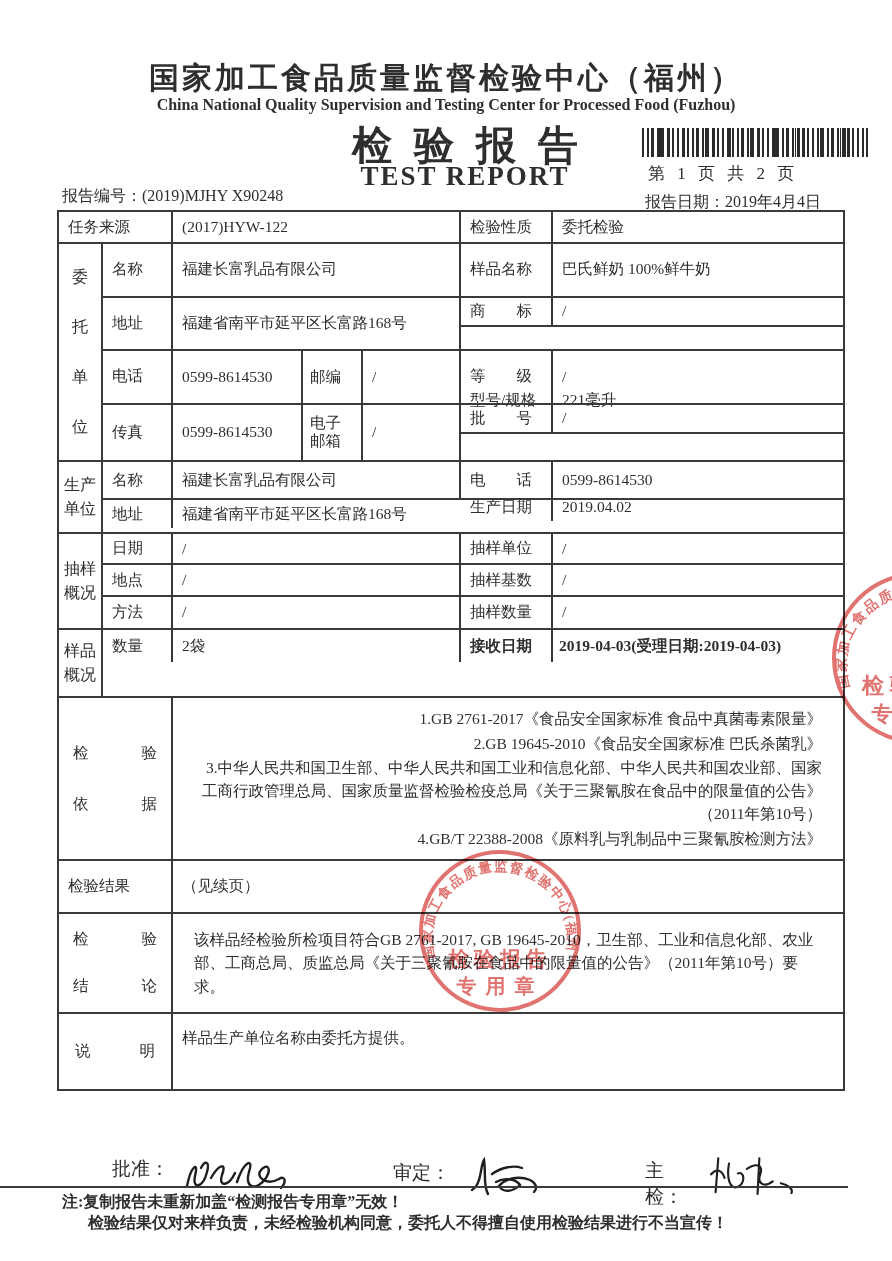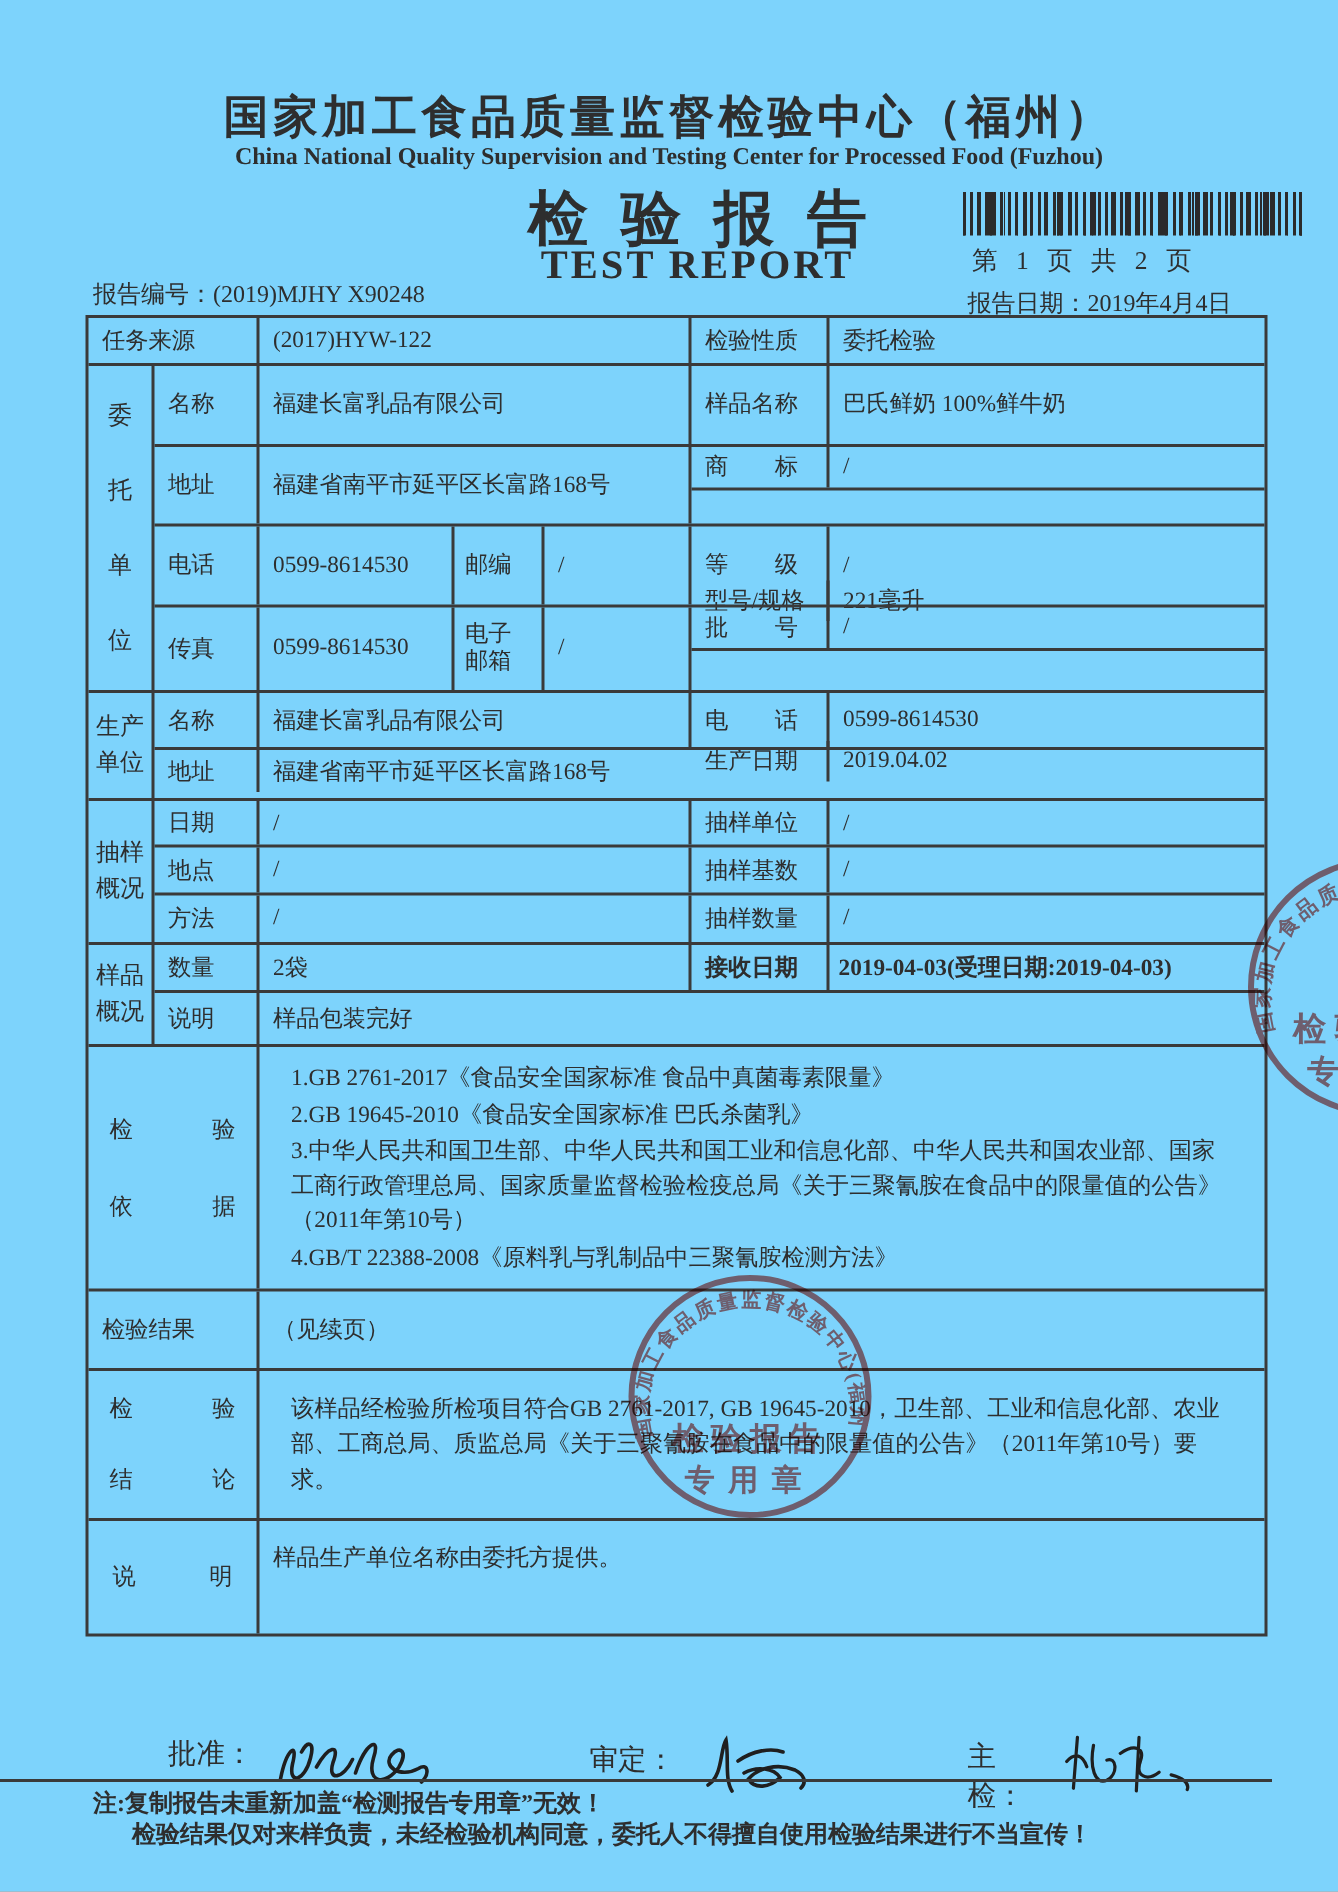--- a/index.html
+++ b/index.html
@@ -6,21 +6,21 @@
     --ink:#2e2e2e;
     --bc:#3a3a3a;
     --red:#d9534f;
   }
   html,body{margin:0;padding:0;}
   body{background:#888;}
   .page{
     position:relative;
     width:892px;height:1261px;
     margin:0 auto;
-    background:#7dd3fc;
+    background:#ffffff;
     overflow:hidden;
     font-family:"Liberation Serif","DejaVu Serif",serif;
     color:var(--ink);
   }
   
   .org-cn{position:absolute;top:58px;left:0;width:100%;text-align:center;
     font-size:30px;font-weight:bold;letter-spacing:3px;}
   .org-en{position:absolute;top:96px;left:0;width:100%;text-align:center;
     font-size:16px;font-weight:bold;}
   .title-cn{position:absolute;top:118px;left:255px;width:420px;text-align:center;
@@ -59,21 +59,21 @@
   .w-ab{width:114px;flex:0 0 114px;}
   .stack{flex:1;display:flex;flex-direction:column;min-width:0;gap:28px;}
   .stack .srow{flex:1;display:flex;border-bottom:2px solid var(--bc);}
   .stack .srow:last-child{border-bottom:none;margin-top:32px;}
   .vlabel2{line-height:1.5;text-align:center;}
   .lblcol{display:flex;flex-direction:column;justify-content:center;gap:30px;
     align-items:stretch;padding:6px 14px;}
   .lblcol.tight{gap:26px;}
   .jspan{display:flex;justify-content:space-between;}
   .para{display:block;line-height:1.5;padding:8px 12px;align-self:center;width:100%;}
-  .para div{margin:1px 0;}
+  .para div{margin:1px 0;text-align:right;}
   .bold{font-weight:bold;}
   
   .stamp{position:absolute;opacity:.82;mix-blend-mode:multiply;pointer-events:none;}
   
   .sig-line{position:absolute;top:1138px;left:0;width:804px;height:60px;font-size:19px;}
   .sig-item{position:absolute;display:flex;align-items:flex-start;gap:8px;}
   .sig-svg{margin-top:-8px;}
   .rule{position:absolute;top:1186px;left:0;width:848px;height:2px;background:var(--bc);}
   .note1{position:absolute;top:1192px;left:62px;font-size:16px;font-weight:bold;}
   .note2{position:absolute;top:1213px;left:88px;font-size:16px;font-weight:bold;}
@@ -207,24 +207,20 @@
         <div class="vlabel2">样品</div>
         <div class="vlabel2">概况</div>
       </div>
       <div class="rows">
         <div class="row" style="height:32px">
           <div class="cell w-b">数量</div>
           <div class="cell w-c">2袋</div>
           <div class="cell w-d bold">接收日期</div>
           <div class="cell w-e last bold" style="padding-left:6px">2019-04-03(受理日期:2019-04-03)</div>
         </div>
-        <div class="row" style="height:34px">
-          <div class="cell w-b">说明</div>
-          <div class="cell w-e last">样品包装完好</div>
-        </div>
       </div>
     </div>
 
     <div class="band" style="height:163px">
       <div class="cell w-ab lblcol">
         <div class="jspan">
             <span>检</span>
             <span>验</span>
           </div>
         <div class="jspan">

